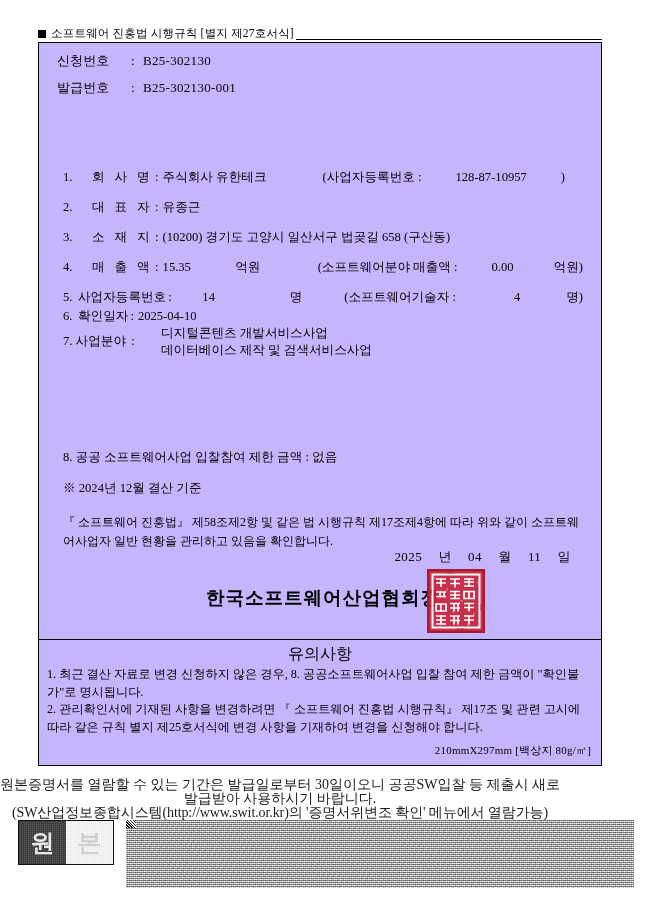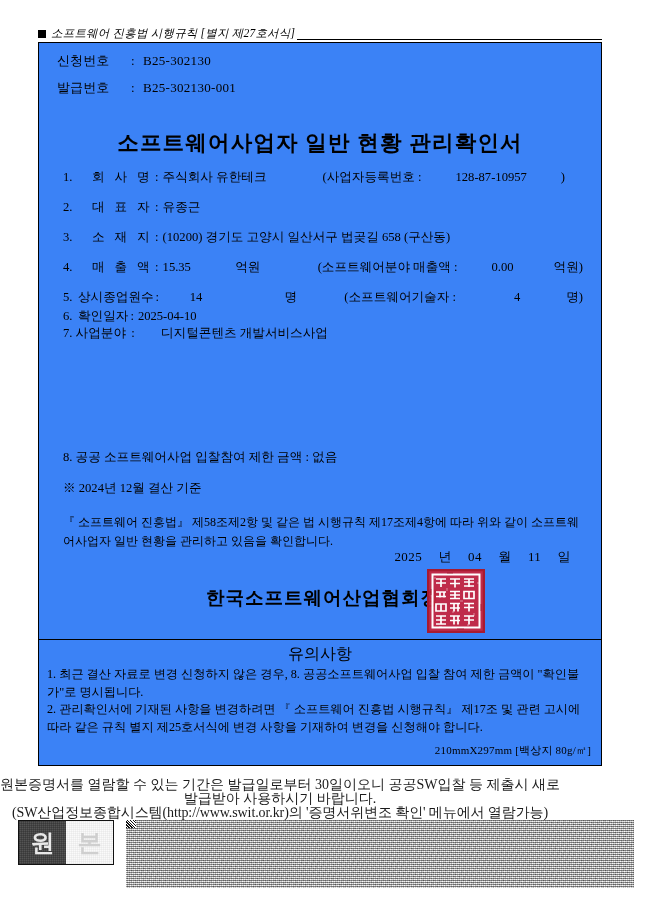--- a/index.html
+++ b/index.html
@@ -32,41 +32,40 @@
     height: 8px;
     background: #000;
     flex: 0 0 auto;
     margin-right: 5px;
   }
   .form-head-label {
     font-size: 11.5px;
     letter-spacing: 0.2px;
     white-space: nowrap;
     flex: 0 0 auto;
-    font-style: italic;
   }
   .form-head-rule {
     flex: 1 1 auto;
     height: 0;
     border-top: 1px solid #000;
     margin-left: 2px;
     position: relative;
     top: 6px;
   }
 
   
   .doc-border {
     position: absolute;
     left: 38px;
     top: 42px;
     width: 564px;
     height: 724px;
     border: 1.6px solid #000;
     box-sizing: border-box;
-    background: #3b82f6;
+    background: #c4b5fd;
   }
 
   .doc-inner {
     position: relative;
     width: 100%;
     height: 100%;
   }
 
   
   .top-nums {
@@ -355,21 +354,20 @@
         <span class="num-colon">:</span>
         <span class="num-value">B25-302130</span>
       </div>
       <div class="num-row">
         <span class="num-label">발급번호</span>
         <span class="num-colon">:</span>
         <span class="num-value">B25-302130-001</span>
       </div>
     </div>
 
-    <div class="doc-title">소프트웨어사업자 일반 현황 관리확인서</div>
 
     <div class="fields">
 
       <div class="field-row">
         <span class="f-no">1.</span>
         <span class="f-name spread">회 사 명</span>
         <span class="f-sep">:</span>
         <span class="f-val">주식회사 유한테크</span>
         <span class="spacer-1"></span>
         <span class="f-paren">
@@ -407,21 +405,21 @@
           <span>(소프트웨어분야 매출액 :</span>
           <span class="spacer-5"></span>
           <span>0.00</span>
           <span class="spacer-8"></span>
           <span>억원)</span>
         </span>
       </div>
 
       <div class="field-row row-emp">
         <span class="f-no">5.</span>
-        <span class="f-name">상시종업원수</span>
+        <span class="f-name">사업자등록번호</span>
         <span class="f-sep">:</span>
         <span class="f-val">14</span>
         <span class="spacer-3"></span>
         <span class="f-val">명</span>
         <span class="spacer-5"></span>
         <span class="f-paren">
           <span>(소프트웨어기술자 :</span>
           <span class="spacer-6"></span>
           <span>4</span>
           <span class="spacer-7"></span>
@@ -440,20 +438,21 @@
       </div>
 
       <div class="biz-wrap">
         <span class="biz-label">
           <span class="f-no">7.</span>
           <span>사업분야</span>
           <span class="f-sep">:</span>
         </span>
         <span class="biz-list">
           <div>디지털콘텐츠 개발서비스사업</div>
+          <div>데이터베이스 제작 및 검색서비스사업</div>
         </span>
       </div>
     </div>
 
     <div class="block-8">
       <div>
         <span class="f-no">8.</span>
         <span>공공 소프트웨어사업 입찰참여 제한 금액 : 없음</span>
       </div>
       <div class="line2">※ 2024년 12월 결산 기준</div>

